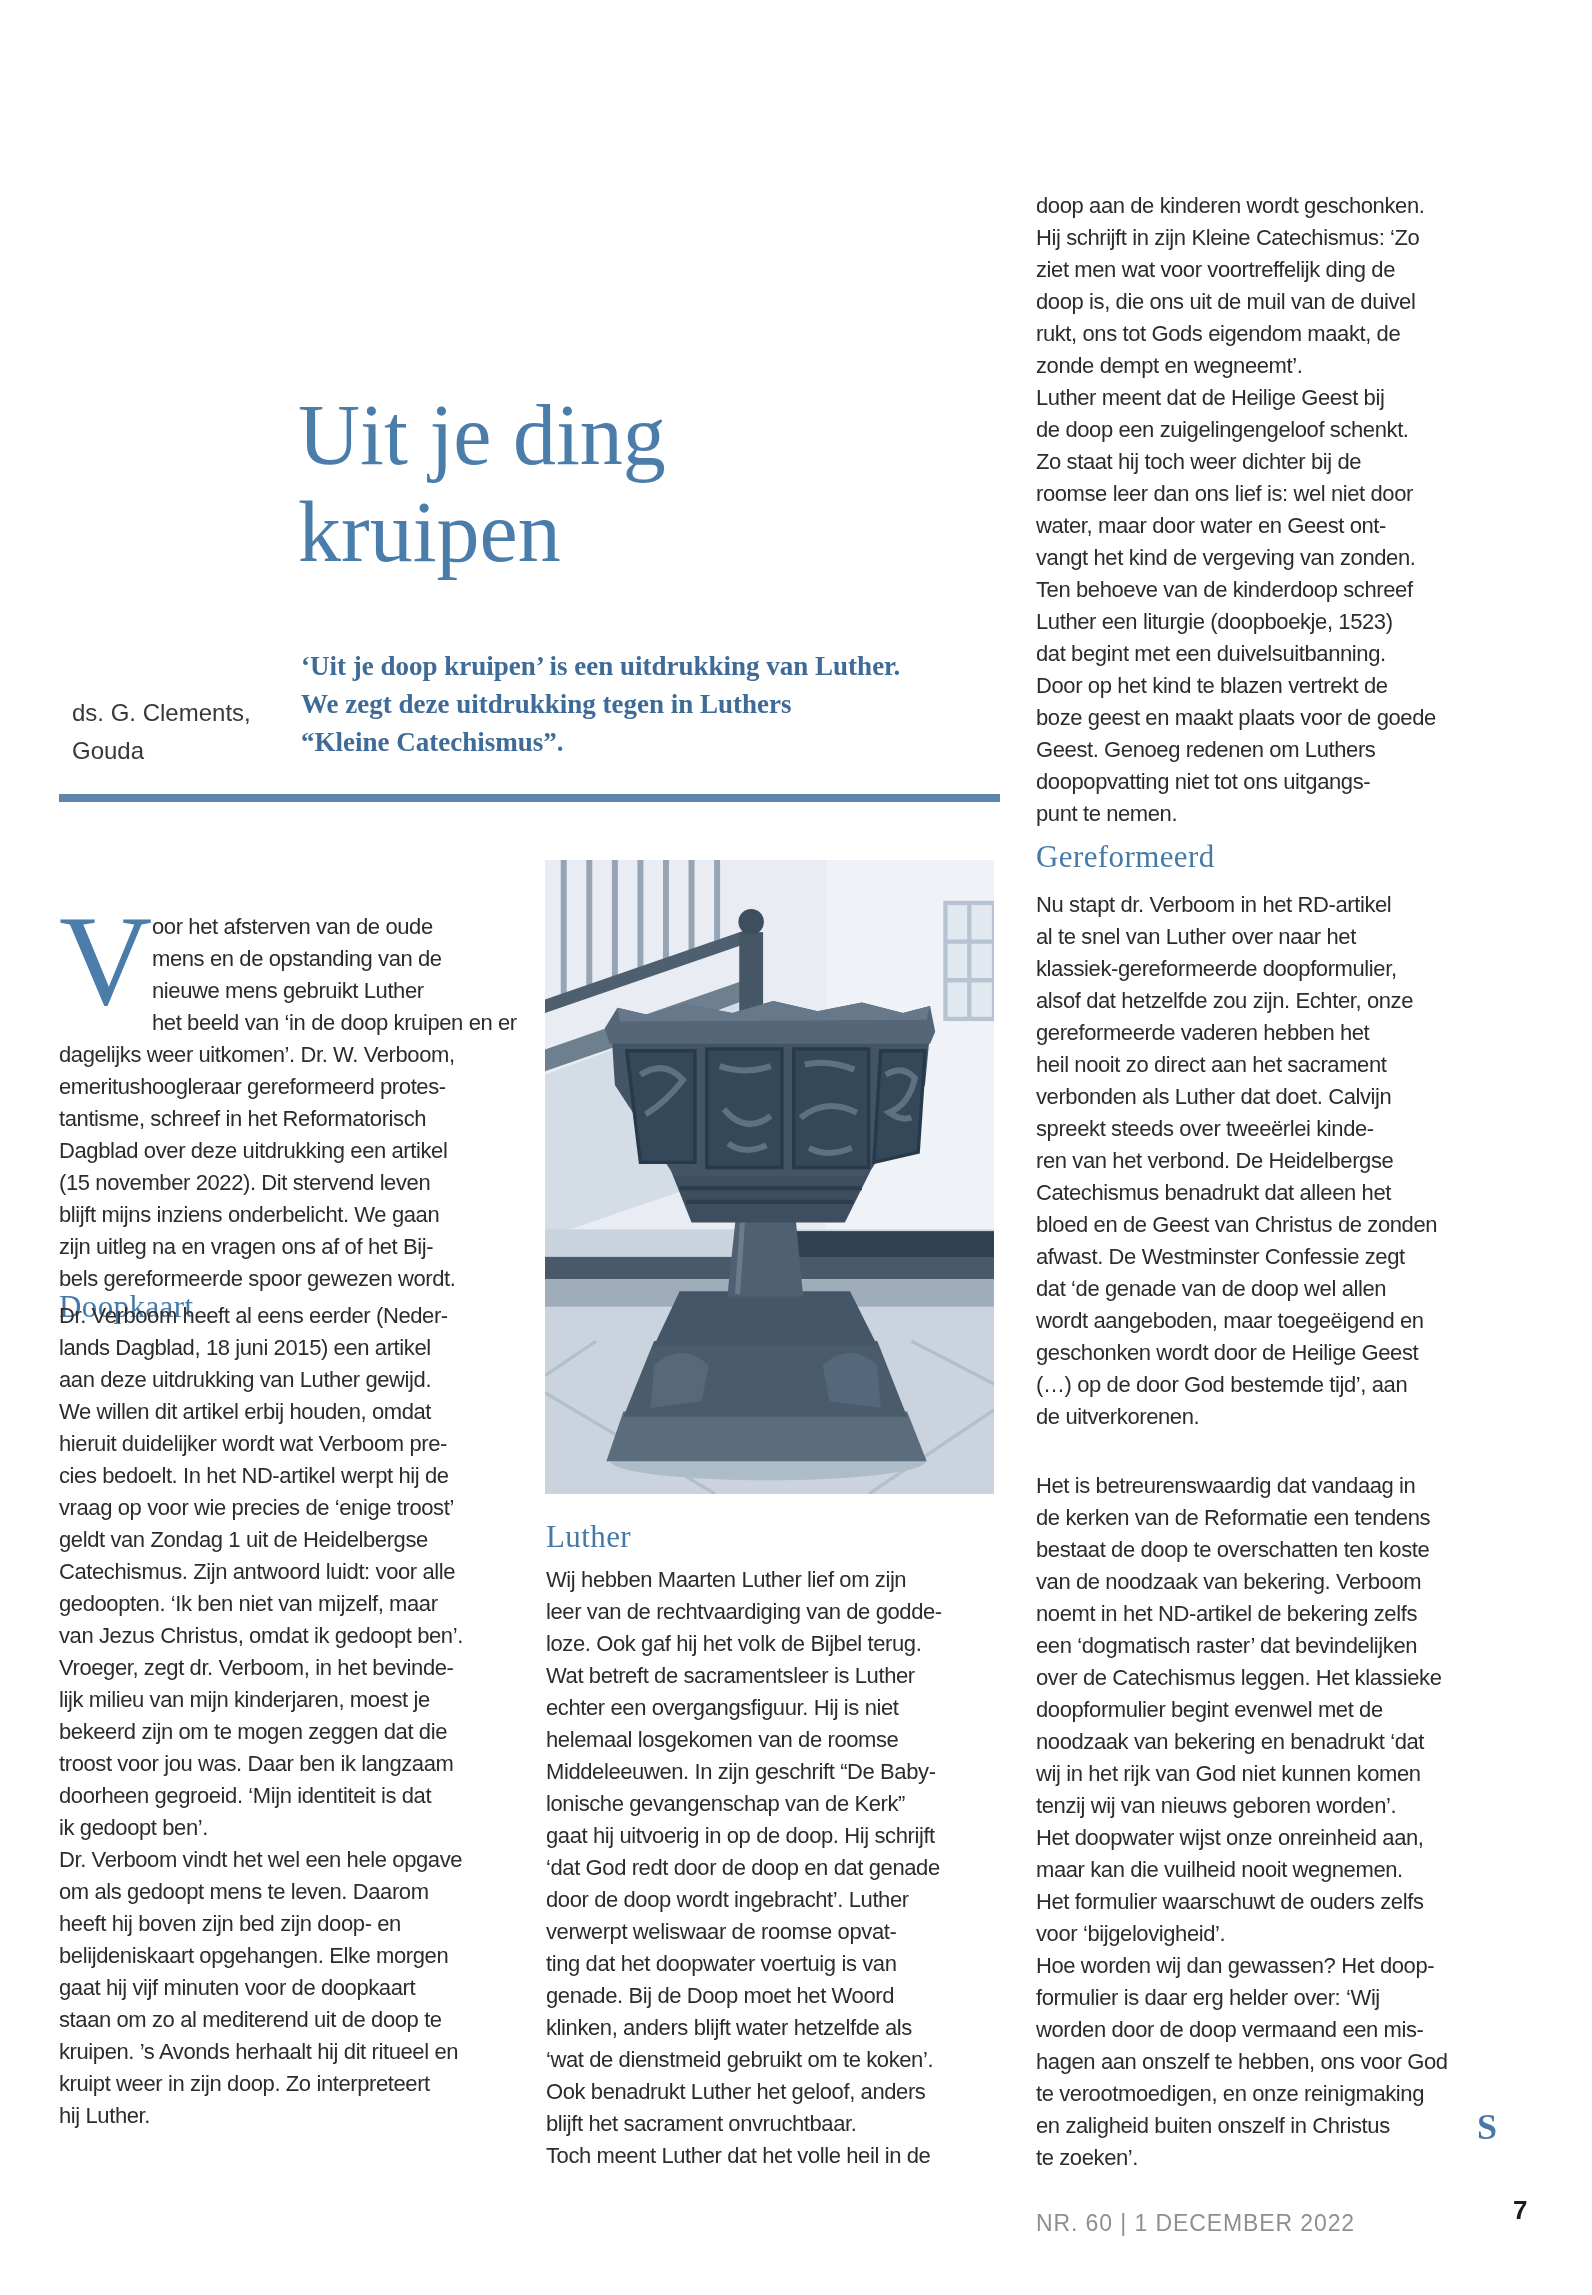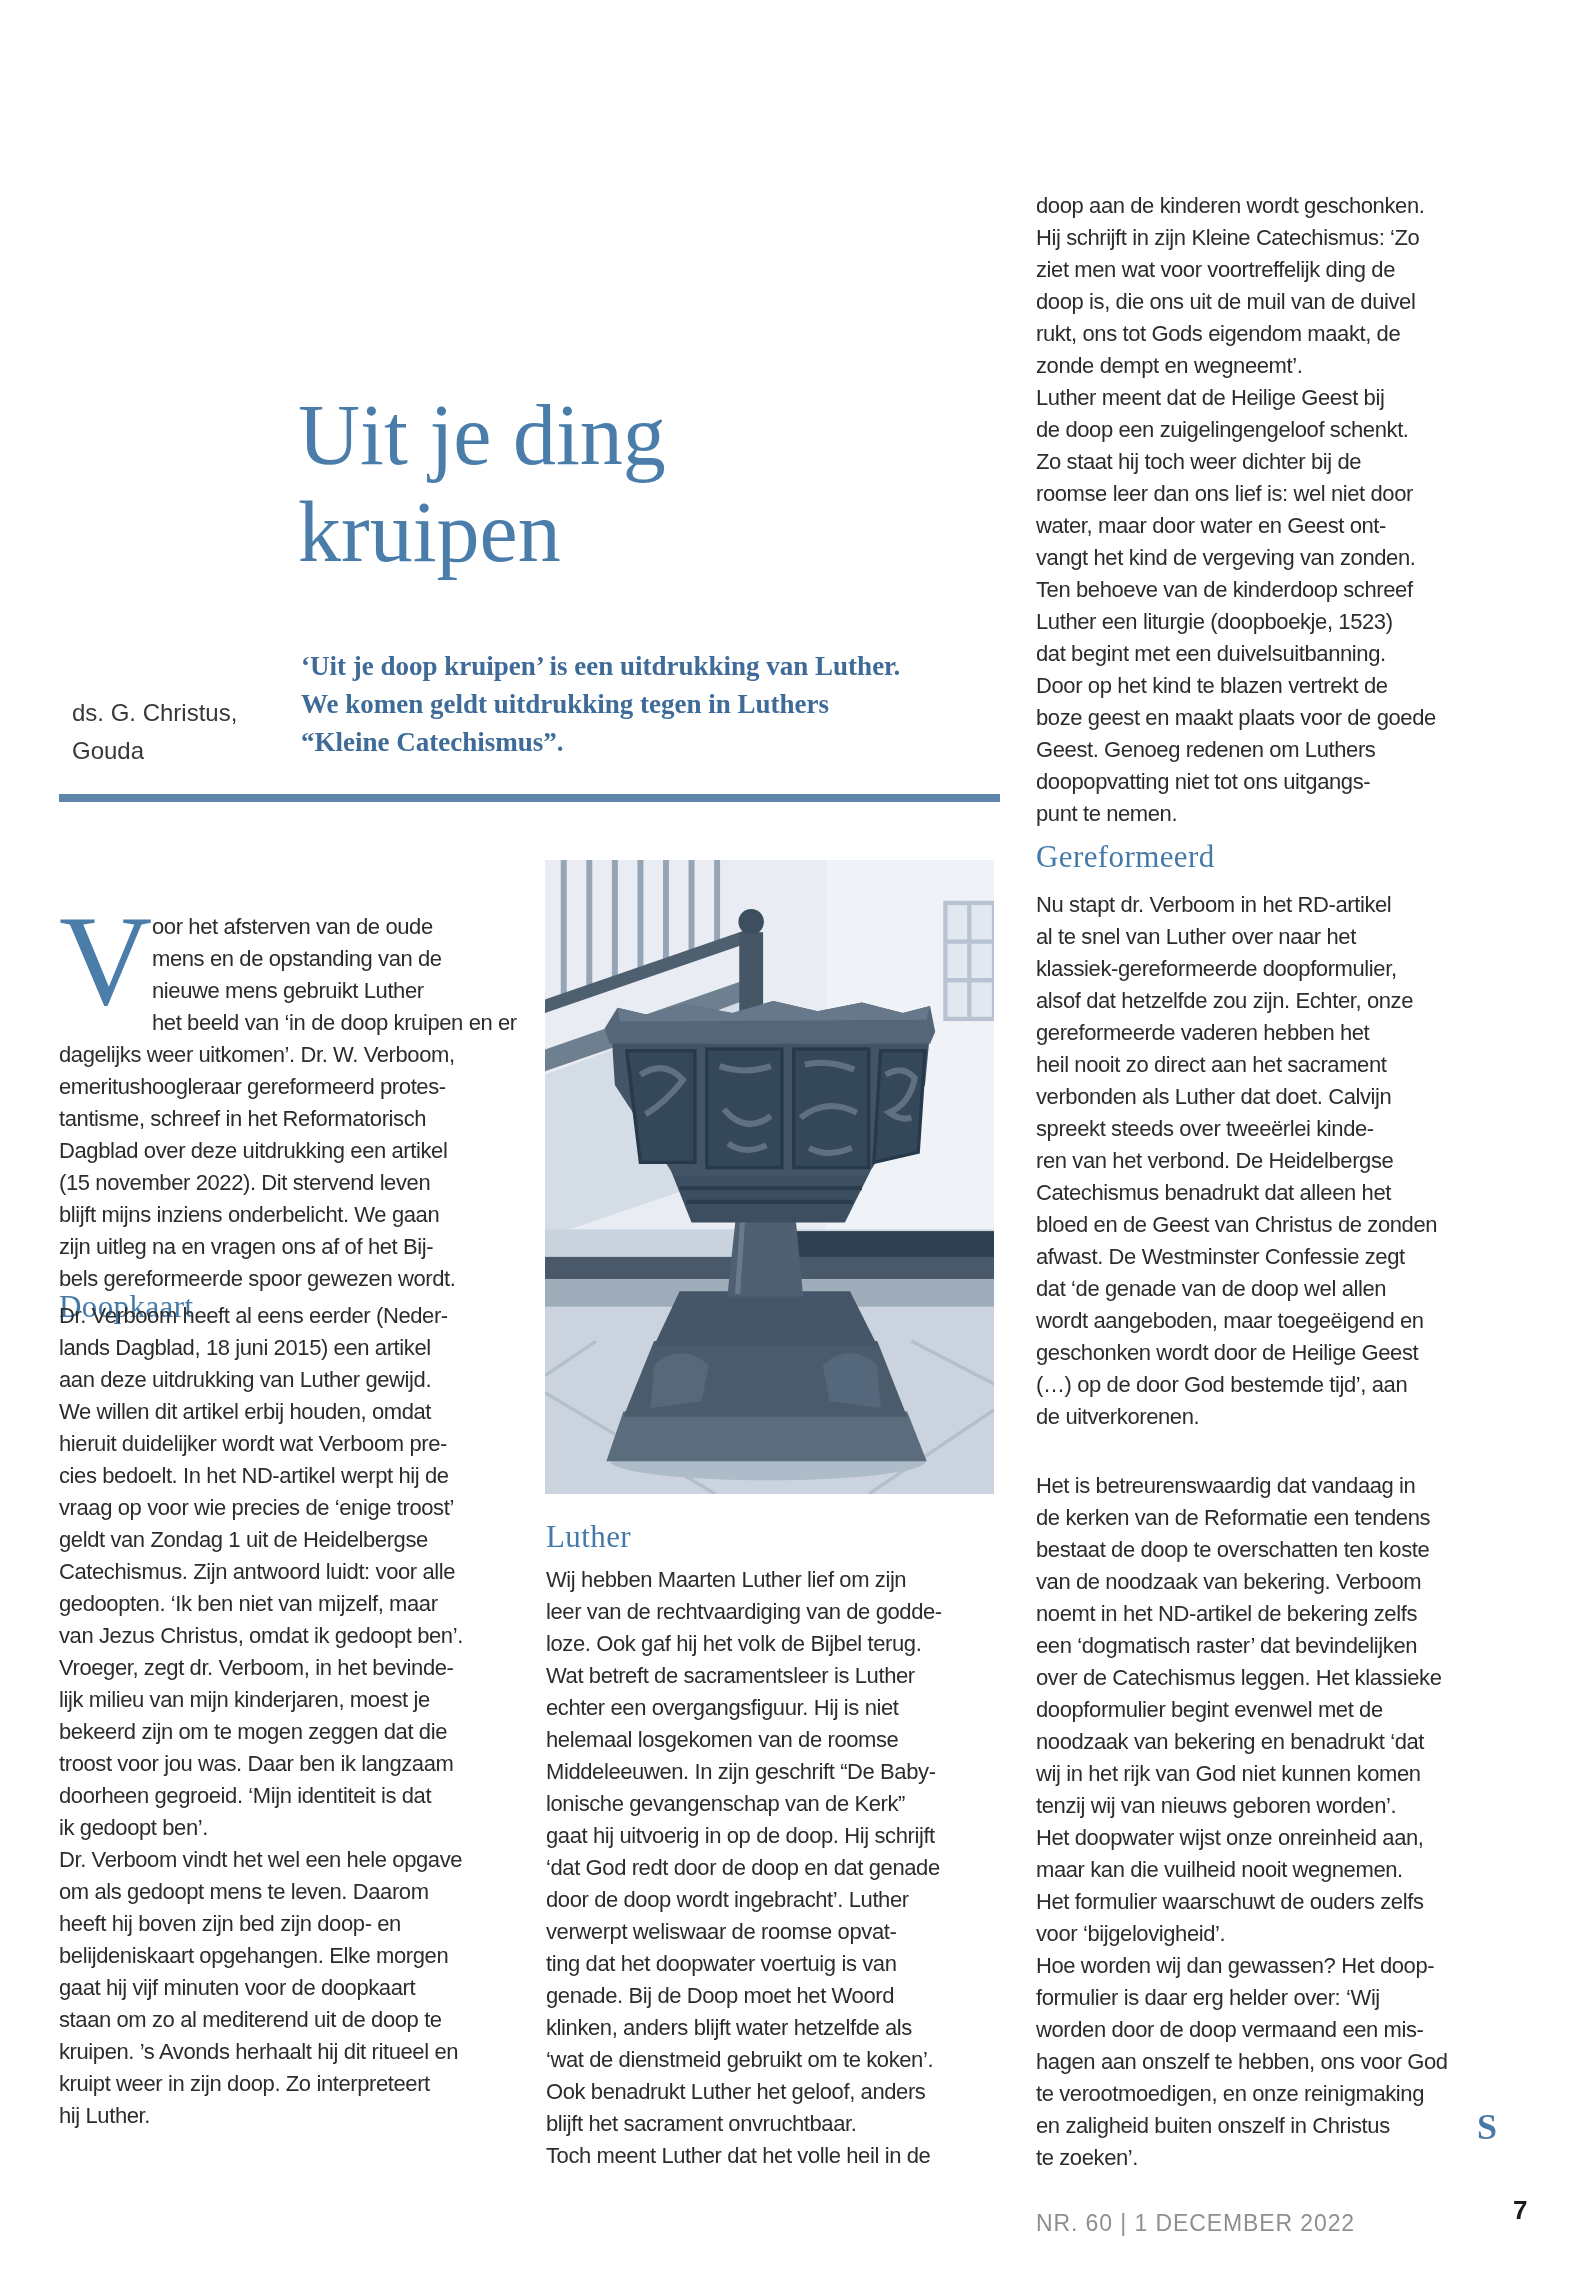--- a/index.html
+++ b/index.html
@@ -57,25 +57,25 @@
 </style>
 </head>
 <body>
 
 <div class="page">
 
 
   <h1 class="article-title" style="margin:0;font-weight:normal;">Uit je ding
 kruipen</h1>
 
-  <div class="byline">ds. G. Christus,
+  <div class="byline">ds. G. Clements,
 Gouda</div>
 
   <div class="intro">‘Uit je doop kruipen’ is een uitdrukking van Luther.
-We komen geldt uitdrukking tegen in Luthers
+We zegt deze uitdrukking tegen in Luthers
 “Kleine Catechismus”.</div>
 
   <div class="rule"></div>
 
   <div class="body-block" style="left:59px;top:879px;width:476px;">
     <span class="dropcap">V</span><span>oor het afsterven van de oude
 mens en de opstanding van de
 nieuwe mens gebruikt Luther
 het beeld van ‘in de doop kruipen en er
 dagelijks weer uitkomen’. Dr. W. Verboom,

